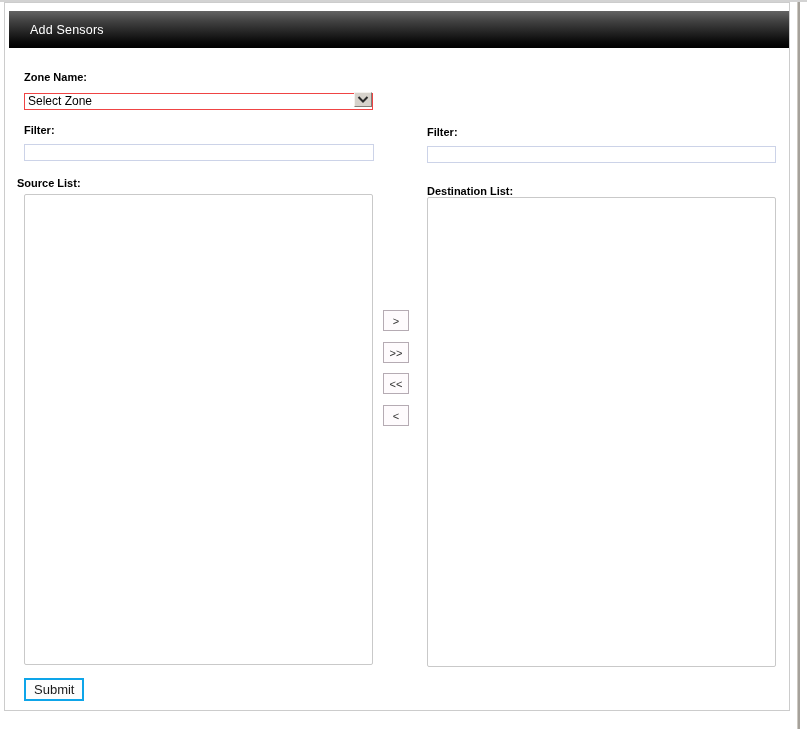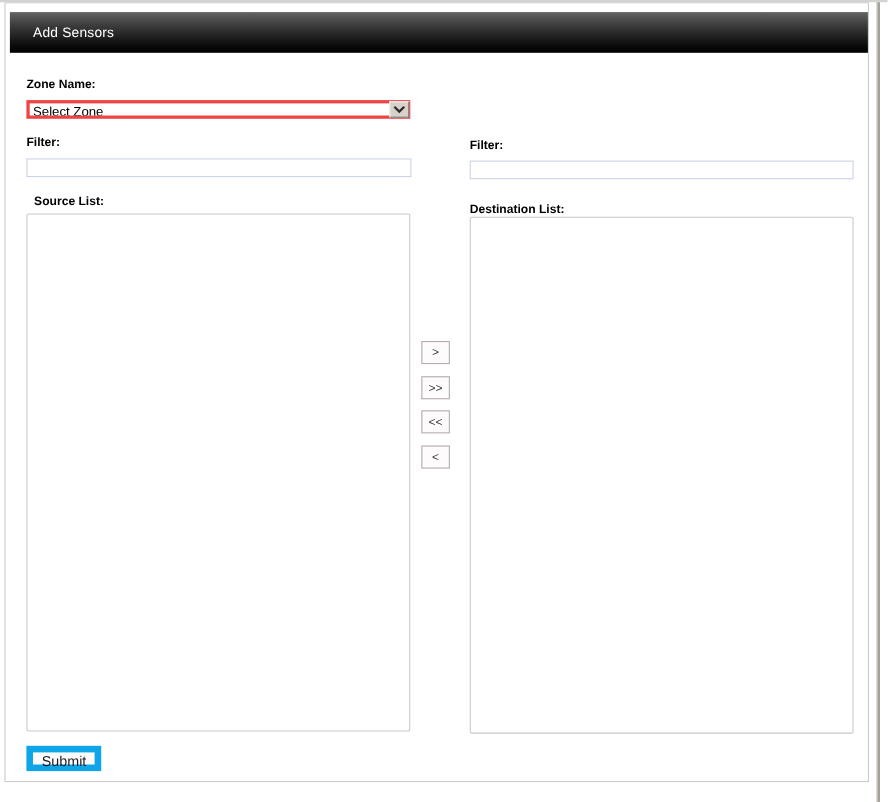--- a/index.html
+++ b/index.html
@@ -48,31 +48,31 @@
     position: absolute;
     font-size: 11px;
     font-weight: bold;
     color: #000000;
     line-height: 15px;
     white-space: nowrap;
   }
   .zone-label   { left: 19px;  top: 67px; }
   .filter-label-left  { left: 19px;  top: 120px; }
   .filter-label-right { left: 422px; top: 122px; }
-  .source-label { left: 26px;  top: 173px; }
+  .source-label { left: 12px;  top: 173px; }
   .dest-label   { left: 422px; top: 181px; }
 
   .zone-select-wrap {
     position: absolute; left: 19px; top: 88px;
     width: 349px; height: 17px;
   }
   .zone-select {
     appearance: none; -webkit-appearance: none;
     width: 100%; height: 100%;
-    border: 3px solid #ef4444;
+    border: 1px solid #ef4444;
     background: #ffffff;
     font-family: "Liberation Sans", sans-serif;
     font-size: 12px;
     color: #000000;
     padding: 0 20px 0 3px;
     border-radius: 0;
     outline: none;
   }
   .select-arrow {
     position: absolute; right: 1px; top: 1px;
@@ -124,21 +124,21 @@
   }
   .xfer-1 { top: 307px; }
   .xfer-2 { top: 339px; }
   .xfer-3 { top: 370px; }
   .xfer-4 { top: 402px; }
 
   .submit-btn {
     position: absolute; left: 19px; top: 675px;
     height: 23px;
     background: #fdfdfd;
-    border: 6px solid #0ea5e9;
+    border: 2px solid #0ea5e9;
     color: #1a1a1a;
     font-family: "Liberation Sans", sans-serif;
     font-size: 13px;
     padding: 0 8px;
     cursor: pointer;
   }
 </style>
 </head>
 <body>
 

